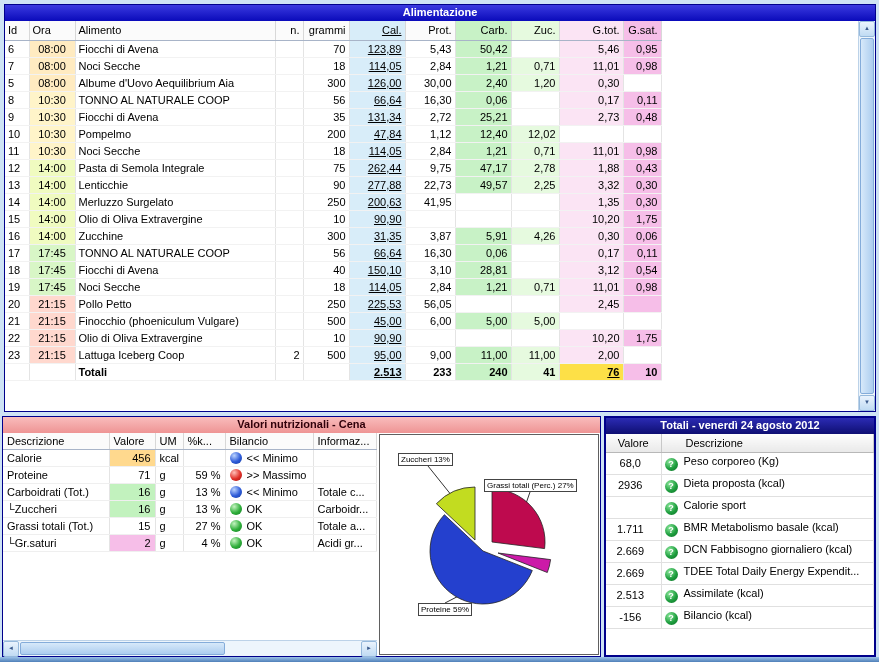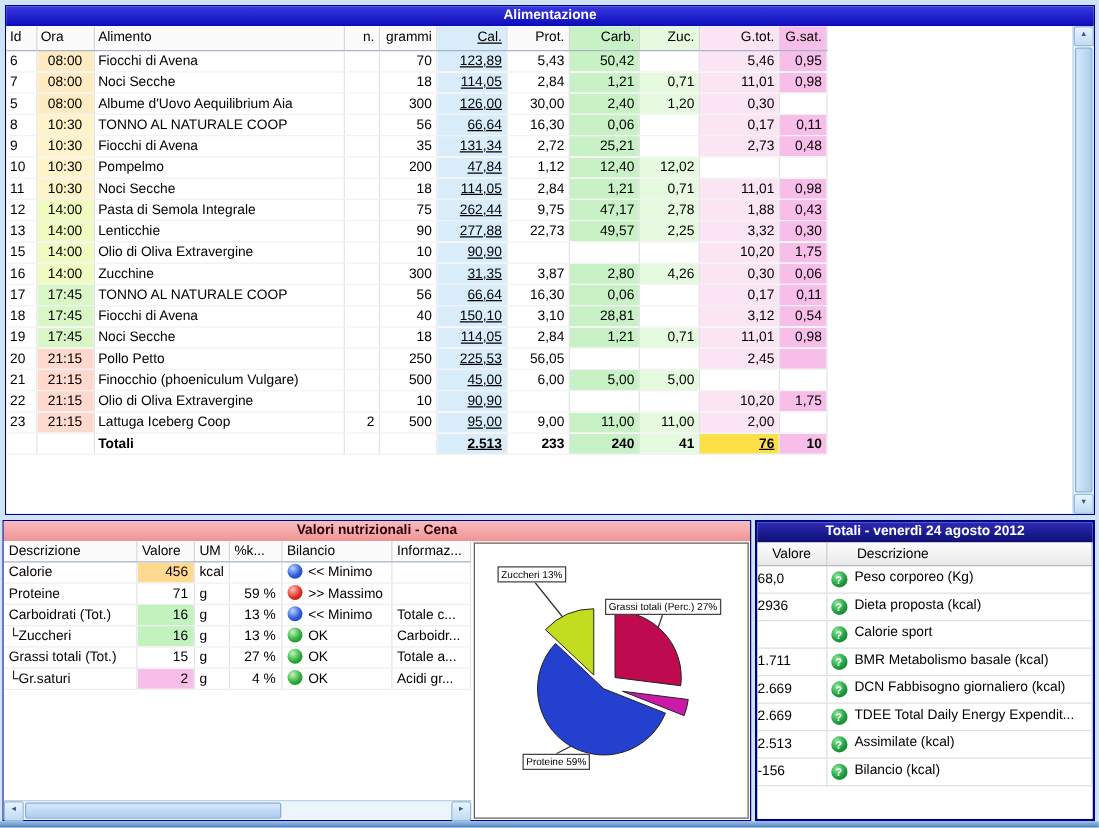--- a/index.html
+++ b/index.html
@@ -93,21 +93,21 @@
     background:linear-gradient(#FDFDFD,#E9E9E9);
     border-right:1px solid #C8C8C8; border-bottom:1px solid #B8B8B8;
     white-space:nowrap; overflow:hidden;
   }
   #totali-table th.tcol-val { width:55px; text-align:center; }
   #totali-table th.tcol-desc { text-align:left; padding-left:24px; }
   #totali-table td {
     height:22px; border-right:1px solid #E0E0E0; border-bottom:1px solid #E0E0E0;
     white-space:nowrap; overflow:hidden;
   }
-  #totali-table td.tval { text-align:left; padding-right:6px; }
+  #totali-table td.tval { text-align:center; padding-right:6px; }
   #totali-table td.tdesc { padding-left:3px; }
   .qicon {
     display:inline-flex; width:13px; height:13px; border-radius:50%;
     align-items:center; justify-content:center;
     background:radial-gradient(circle at 35% 30%,#8CE89C,#1E9E3E 55%,#0C6E26);
     color:#fff; font-size:9px; font-weight:bold; margin-right:6px; vertical-align:-2px;
   }
   .footer-edge { position:absolute; left:0; right:0; bottom:0; height:5px;
     background:linear-gradient(#9CC2E8,#4E7FB8); }
 </style>
@@ -255,20 +255,34 @@
             <td class="col-grammi num">90</td>
             <td class="col-cal num" style="background: rgb(216, 237, 249);">277,88</td>
             <td class="col-prot num">22,73</td>
             <td class="col-carb num" style="background: rgb(200, 242, 198);">49,57</td>
             <td class="col-zuc num" style="background: rgb(230, 250, 223);">2,25</td>
             <td class="col-gtot num" style="background: rgb(251, 228, 244);">3,32</td>
             <td class="col-gsat num" style="background: rgb(246, 190, 232);">0,30</td>
             <td class="col-fill"></td>
           </tr>
           <tr>
+            <td class="col-id">14</td>
+            <td class="col-ora" style="background: rgb(240, 251, 192);">14:00</td>
+            <td class="col-alimento">Merluzzo Surgelato</td>
+            <td class="col-n num"></td>
+            <td class="col-grammi num">250</td>
+            <td class="col-cal num" style="background: rgb(216, 237, 249);">200,63</td>
+            <td class="col-prot num">41,95</td>
+            <td class="col-carb num"></td>
+            <td class="col-zuc num"></td>
+            <td class="col-gtot num" style="background: rgb(251, 228, 244);">1,35</td>
+            <td class="col-gsat num" style="background: rgb(246, 190, 232);">0,30</td>
+            <td class="col-fill"></td>
+          </tr>
+          <tr>
             <td class="col-id">15</td>
             <td class="col-ora" style="background: rgb(240, 251, 192);">14:00</td>
             <td class="col-alimento">Olio di Oliva Extravergine</td>
             <td class="col-n num"></td>
             <td class="col-grammi num">10</td>
             <td class="col-cal num" style="background: rgb(216, 237, 249);">90,90</td>
             <td class="col-prot num"></td>
             <td class="col-carb num"></td>
             <td class="col-zuc num"></td>
             <td class="col-gtot num" style="background: rgb(251, 228, 244);">10,20</td>
@@ -276,21 +290,21 @@
             <td class="col-fill"></td>
           </tr>
           <tr>
             <td class="col-id">16</td>
             <td class="col-ora" style="background: rgb(240, 251, 192);">14:00</td>
             <td class="col-alimento">Zucchine</td>
             <td class="col-n num"></td>
             <td class="col-grammi num">300</td>
             <td class="col-cal num" style="background: rgb(216, 237, 249);">31,35</td>
             <td class="col-prot num">3,87</td>
-            <td class="col-carb num" style="background: rgb(200, 242, 198);">2,80</td>
+            <td class="col-carb num" style="background: rgb(200, 242, 198);">5,91</td>
             <td class="col-zuc num" style="background: rgb(230, 250, 223);">4,26</td>
             <td class="col-gtot num" style="background: rgb(251, 228, 244);">0,30</td>
             <td class="col-gsat num" style="background: rgb(246, 190, 232);">0,06</td>
             <td class="col-fill"></td>
           </tr>
           <tr>
             <td class="col-id">17</td>
             <td class="col-ora" style="background: rgb(216, 246, 198);">17:45</td>
             <td class="col-alimento">TONNO AL NATURALE COOP</td>
             <td class="col-n num"></td>

